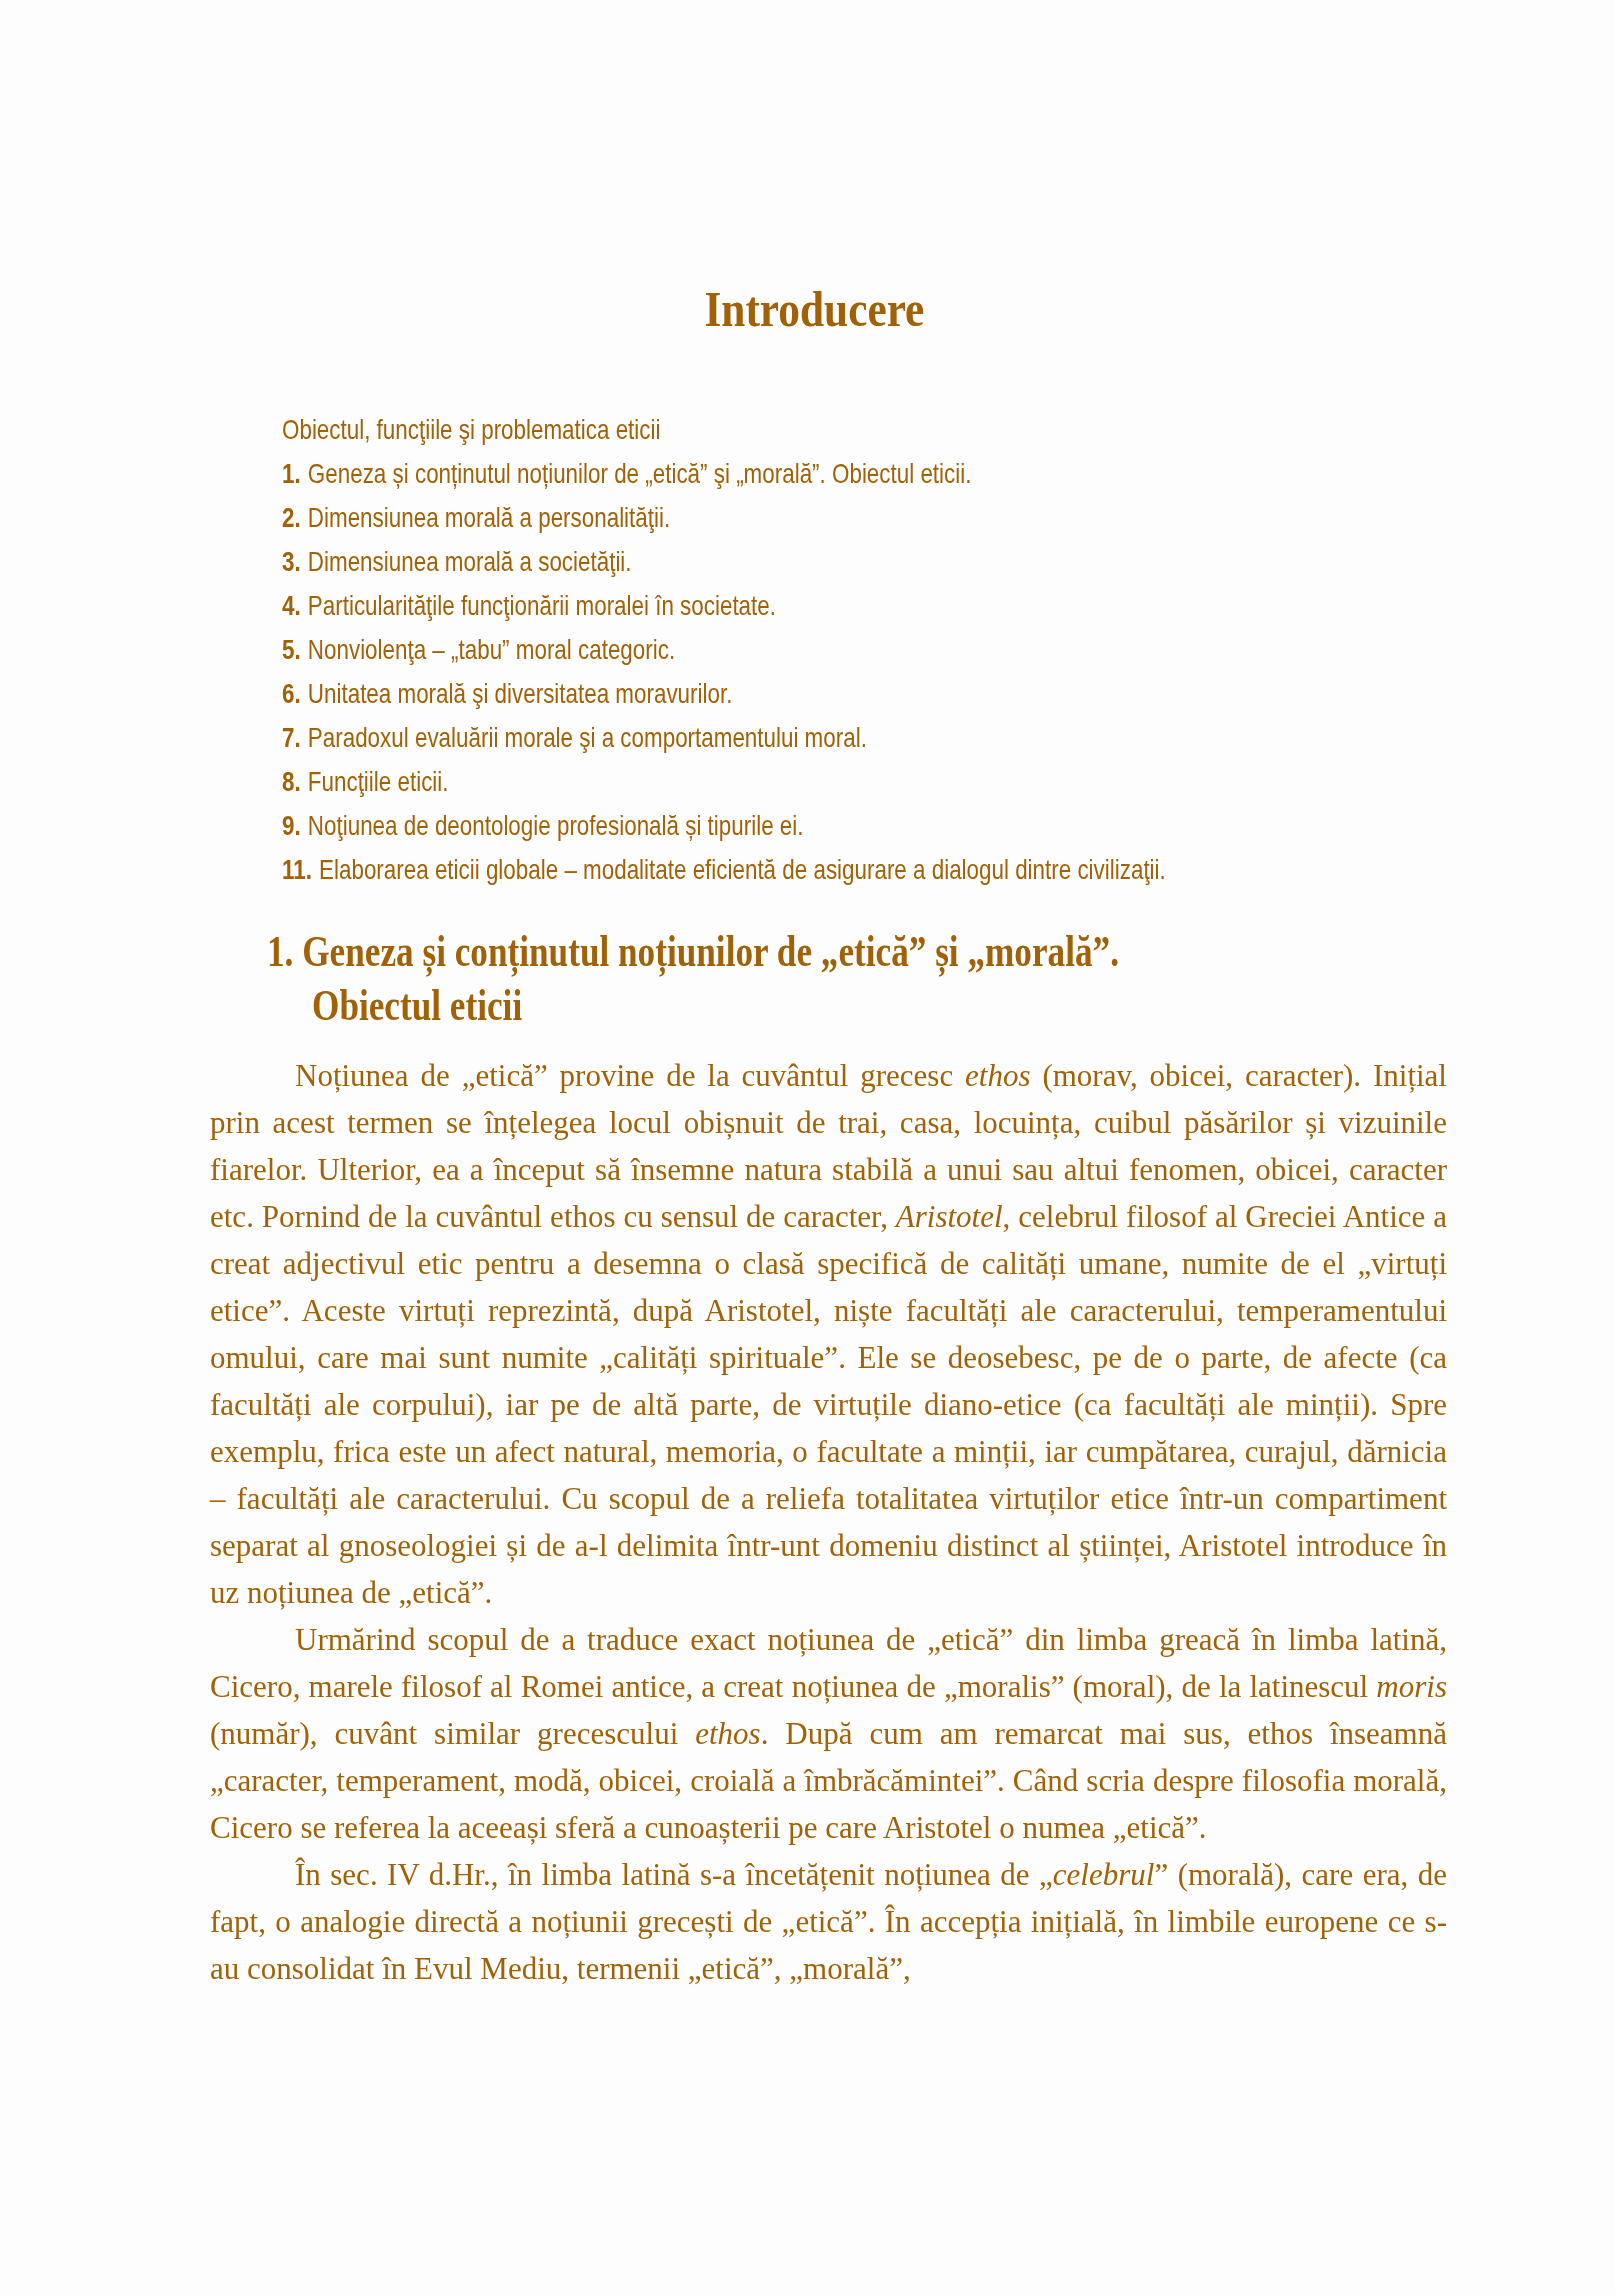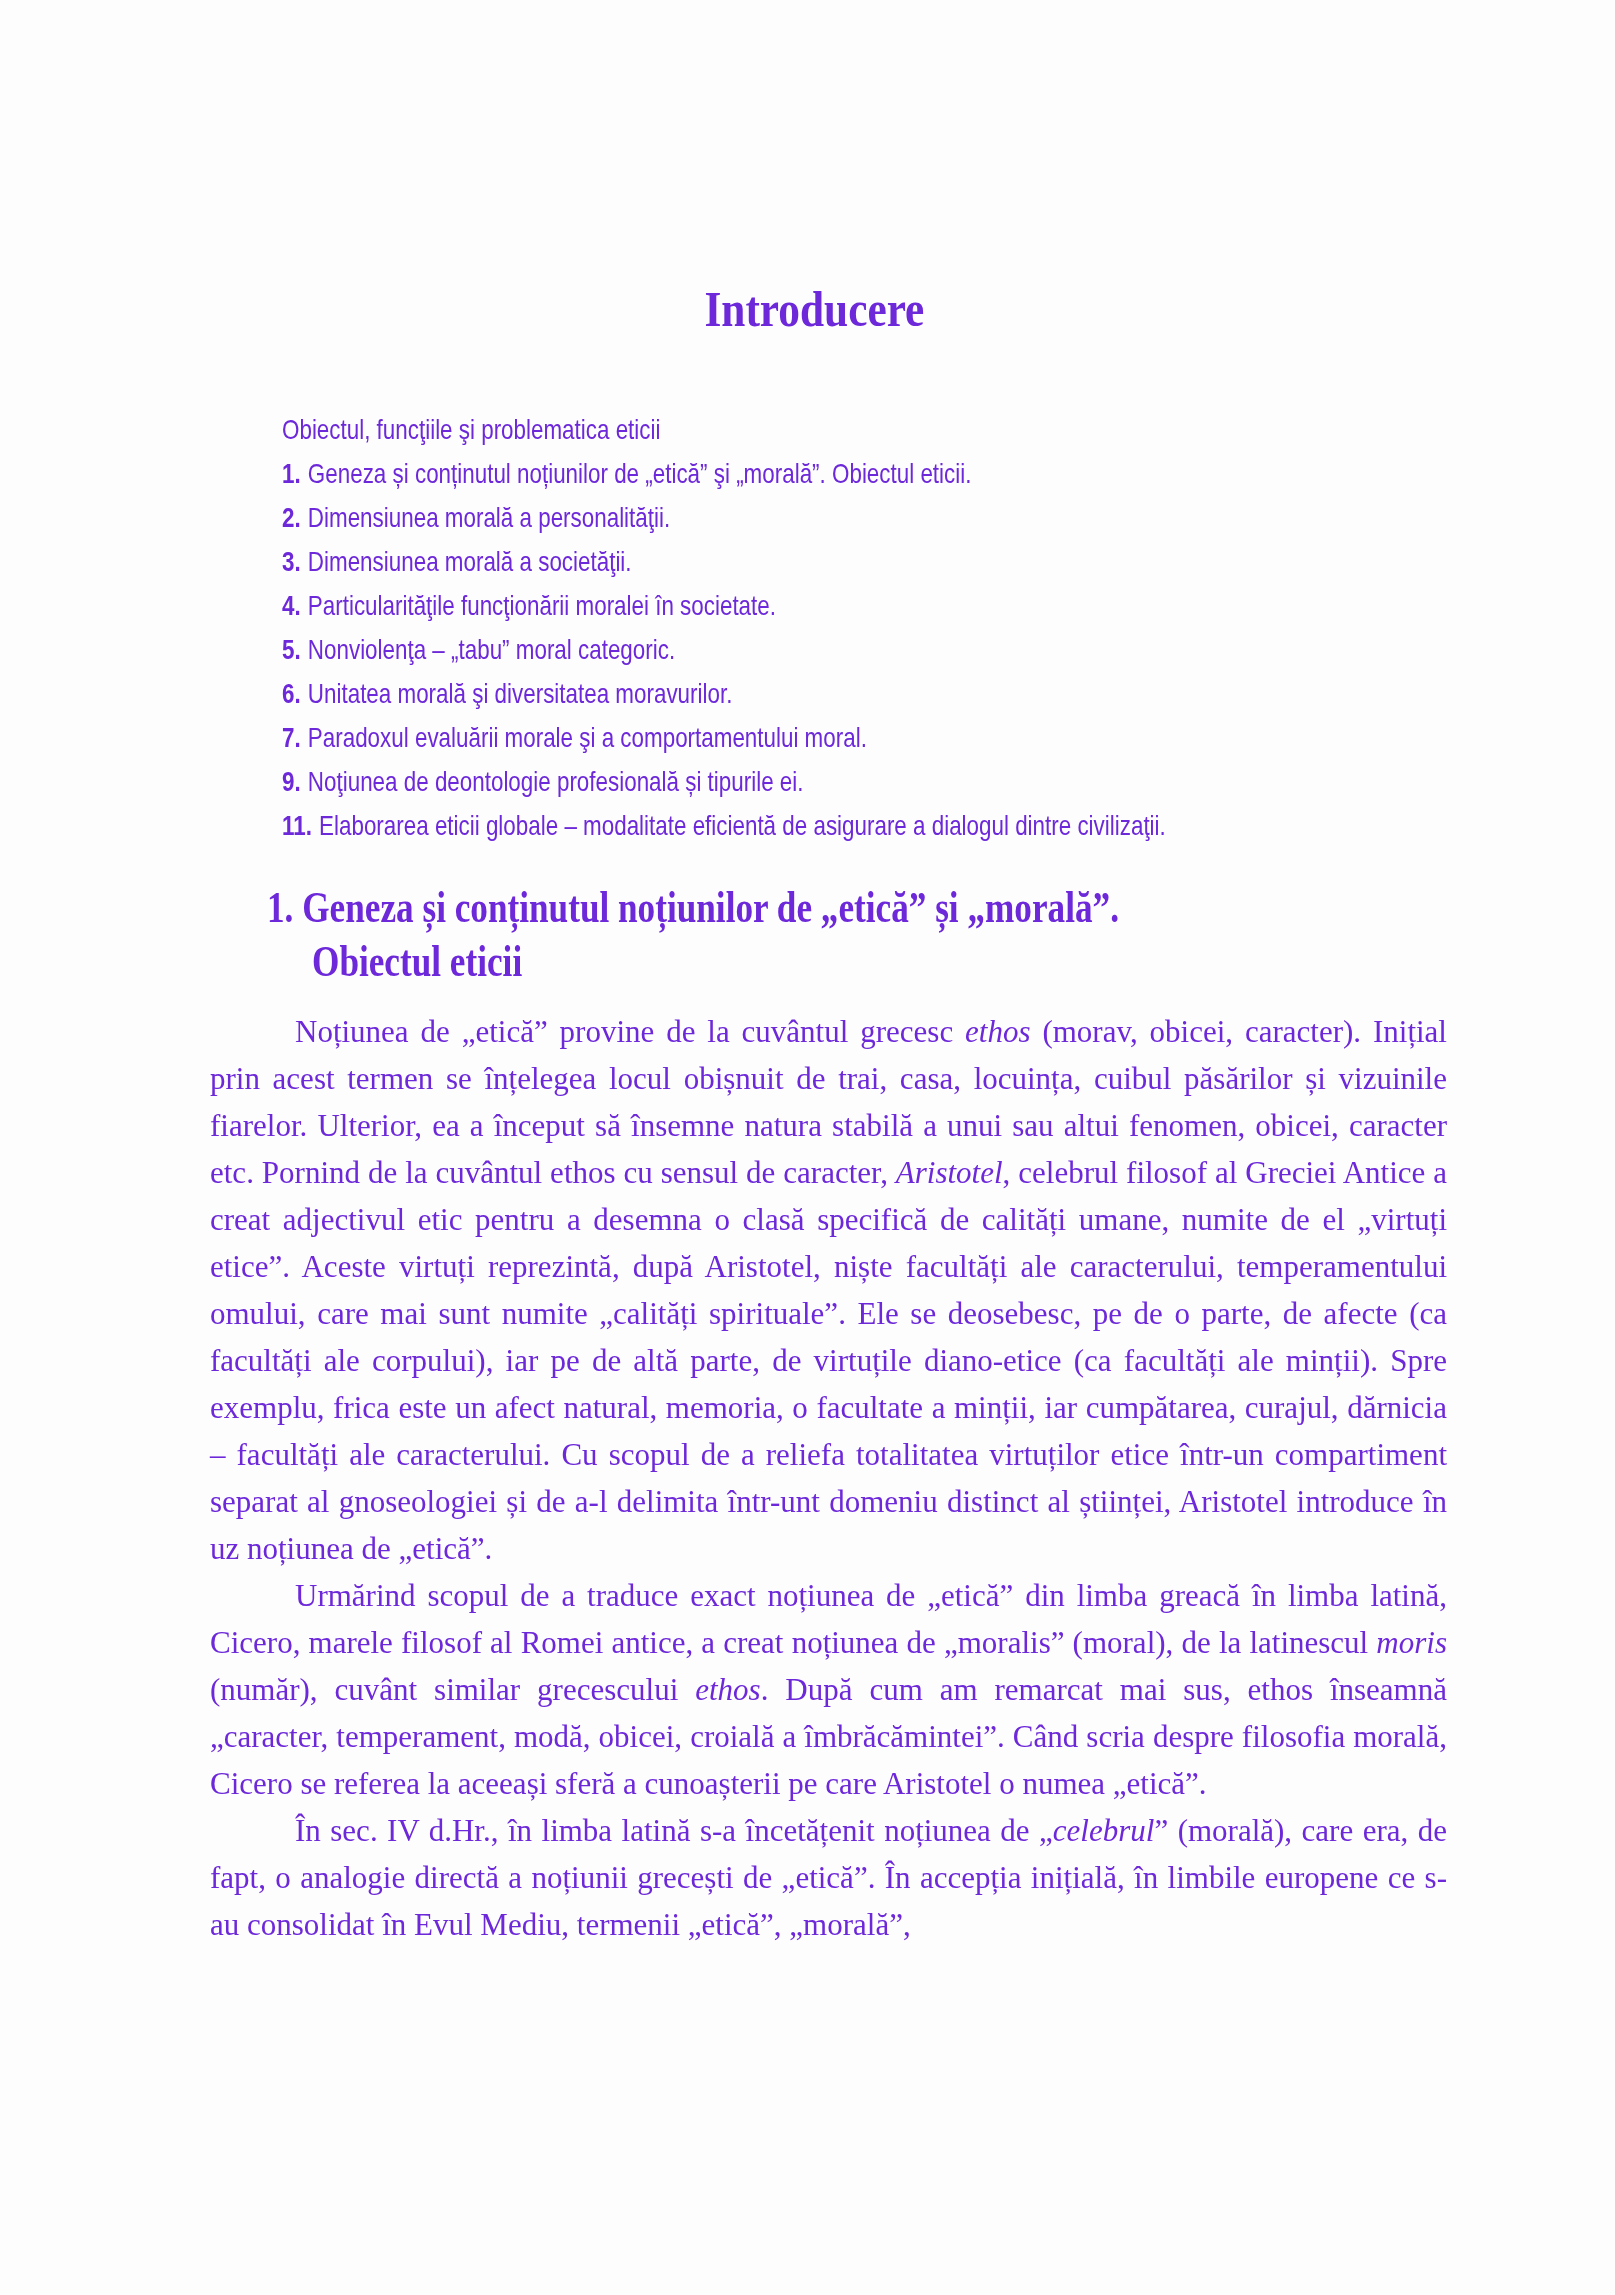--- a/index.html
+++ b/index.html
@@ -1,18 +1,18 @@
 <!DOCTYPE html>
 <html style="font-size:12.4px"><head>
 <meta charset="utf-8">
 <style>
   html,body { margin:0; padding:0; background:#888; }
   .page {
     position:relative; width:1615px; height:2295px;
-    background:#fdfdfd; color:#6d28d9; overflow:hidden;
+    background:#fdfdfd; color:#a16207; overflow:hidden;
     margin:0 auto;
   }
   .content { position:absolute; left:181px; top:0; width:1266px; }
 
   .title {
     margin:278px 0 0 0; text-align:center;
     font:bold 51px/62px "Liberation Serif", serif;
     letter-spacing:0;
   }
   .scxc { display:inline-block; white-space:nowrap; transform:scaleX(0.85); transform-origin:50% 60%; }
@@ -52,20 +52,21 @@
     <div class="toc">
       <div class="toc-heading"><span class="scx">Obiectul, funcţiile şi problematica eticii</span></div>
 
       <div class="toc-item"><span class="scx"><span class="num">1.</span><span>Geneza și conținutul noțiunilor de „etică” şi „morală”. Obiectul eticii.</span></span></div>
       <div class="toc-item"><span class="scx"><span class="num">2.</span><span>Dimensiunea morală a personalităţii.</span></span></div>
       <div class="toc-item"><span class="scx"><span class="num">3.</span><span>Dimensiunea morală a societăţii.</span></span></div>
       <div class="toc-item"><span class="scx"><span class="num">4.</span><span>Particularităţile funcţionării moralei în societate.</span></span></div>
       <div class="toc-item"><span class="scx"><span class="num">5.</span><span>Nonviolenţa – „tabu” moral categoric.</span></span></div>
       <div class="toc-item"><span class="scx"><span class="num">6.</span><span>Unitatea morală şi diversitatea moravurilor.</span></span></div>
       <div class="toc-item"><span class="scx"><span class="num">7.</span><span>Paradoxul evaluării morale şi a comportamentului moral.</span></span></div>
+      <div class="toc-item"><span class="scx"><span class="num">8.</span><span>Funcţiile eticii.</span></span></div>
       <div class="toc-item"><span class="scx"><span class="num">9.</span><span>Noţiunea de deontologie profesională și tipurile ei.</span></span></div>
       <div class="toc-item"><span class="scx"><span class="num">11.</span><span>Elaborarea eticii globale – modalitate eficientă de asigurare a dialogul dintre civilizaţii.</span></span></div>
     </div>
 
     <h2 class="section-heading">
       <div class="line1"><span class="scx">1. Geneza și conținutul noțiunilor de „etică” și „morală”.</span></div>
       <div class="line2"><span class="scx">Obiectul eticii</span></div>
     </h2>
 
     <div class="body-text">

